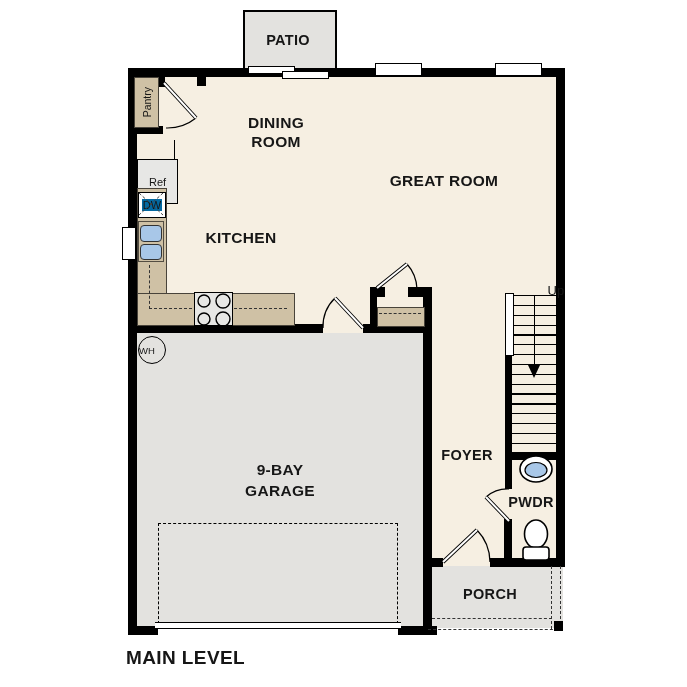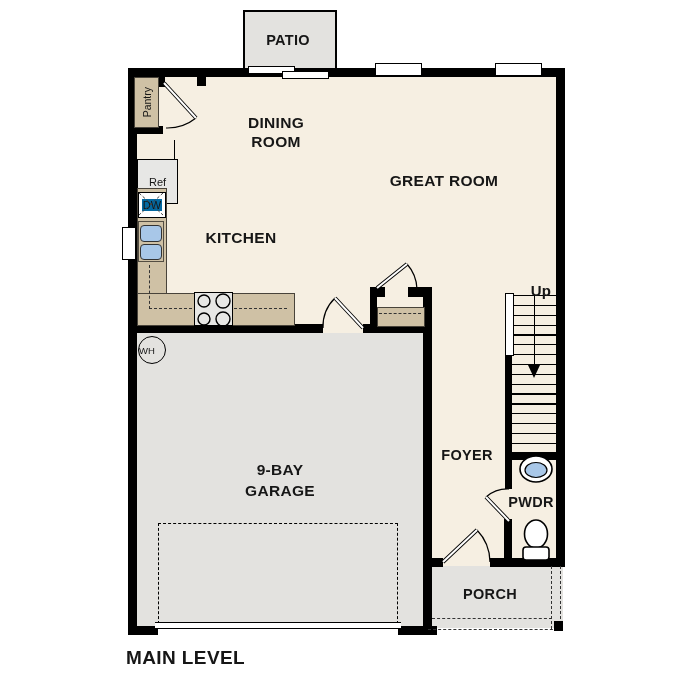--- a/index.html
+++ b/index.html
@@ -177,16 +177,16 @@
   </svg>
 
   <div class="lbl small-lbl" style="left:243px;top:31px;width:90px;">PATIO</div>
   <div class="lbl room-lbl" style="left:236px;top:113px;width:80px;">DINING ROOM</div>
   <div class="lbl room-lbl" style="left:364px;top:171px;width:160px;white-space:nowrap;">GREAT ROOM</div>
   <div class="lbl room-lbl" style="left:168px;top:228px;width:120px;white-space:nowrap;margin-left:13px;">KITCHEN</div>
   <div class="lbl room-lbl" style="left:235px;top:459px;width:90px;line-height:21px;">9-BAY GARAGE</div>
   <div class="lbl small-lbl" style="left:427px;top:446px;width:80px;white-space:nowrap;">FOYER</div>
   <div class="lbl small-lbl" style="left:484px;top:493px;width:80px;white-space:nowrap;padding-left:7px;">PWDR</div>
   <div class="lbl small-lbl" style="left:450px;top:585px;width:80px;white-space:nowrap;">PORCH</div>
-  <div class="lbl" style="left:521px;top:281px;width:40px;font-weight:bold;font-size:15px;">Up</div>
+  <div class="lbl" style="left:536px;top:281px;width:40px;font-weight:normal;font-size:13px;">Up</div>
   <div class="lbl" style="left:126px;top:648px;width:220px;text-align:left;font-size:19px;letter-spacing:0.4px;">MAIN LEVEL</div>
 
 </div>
 
 </body></html>

